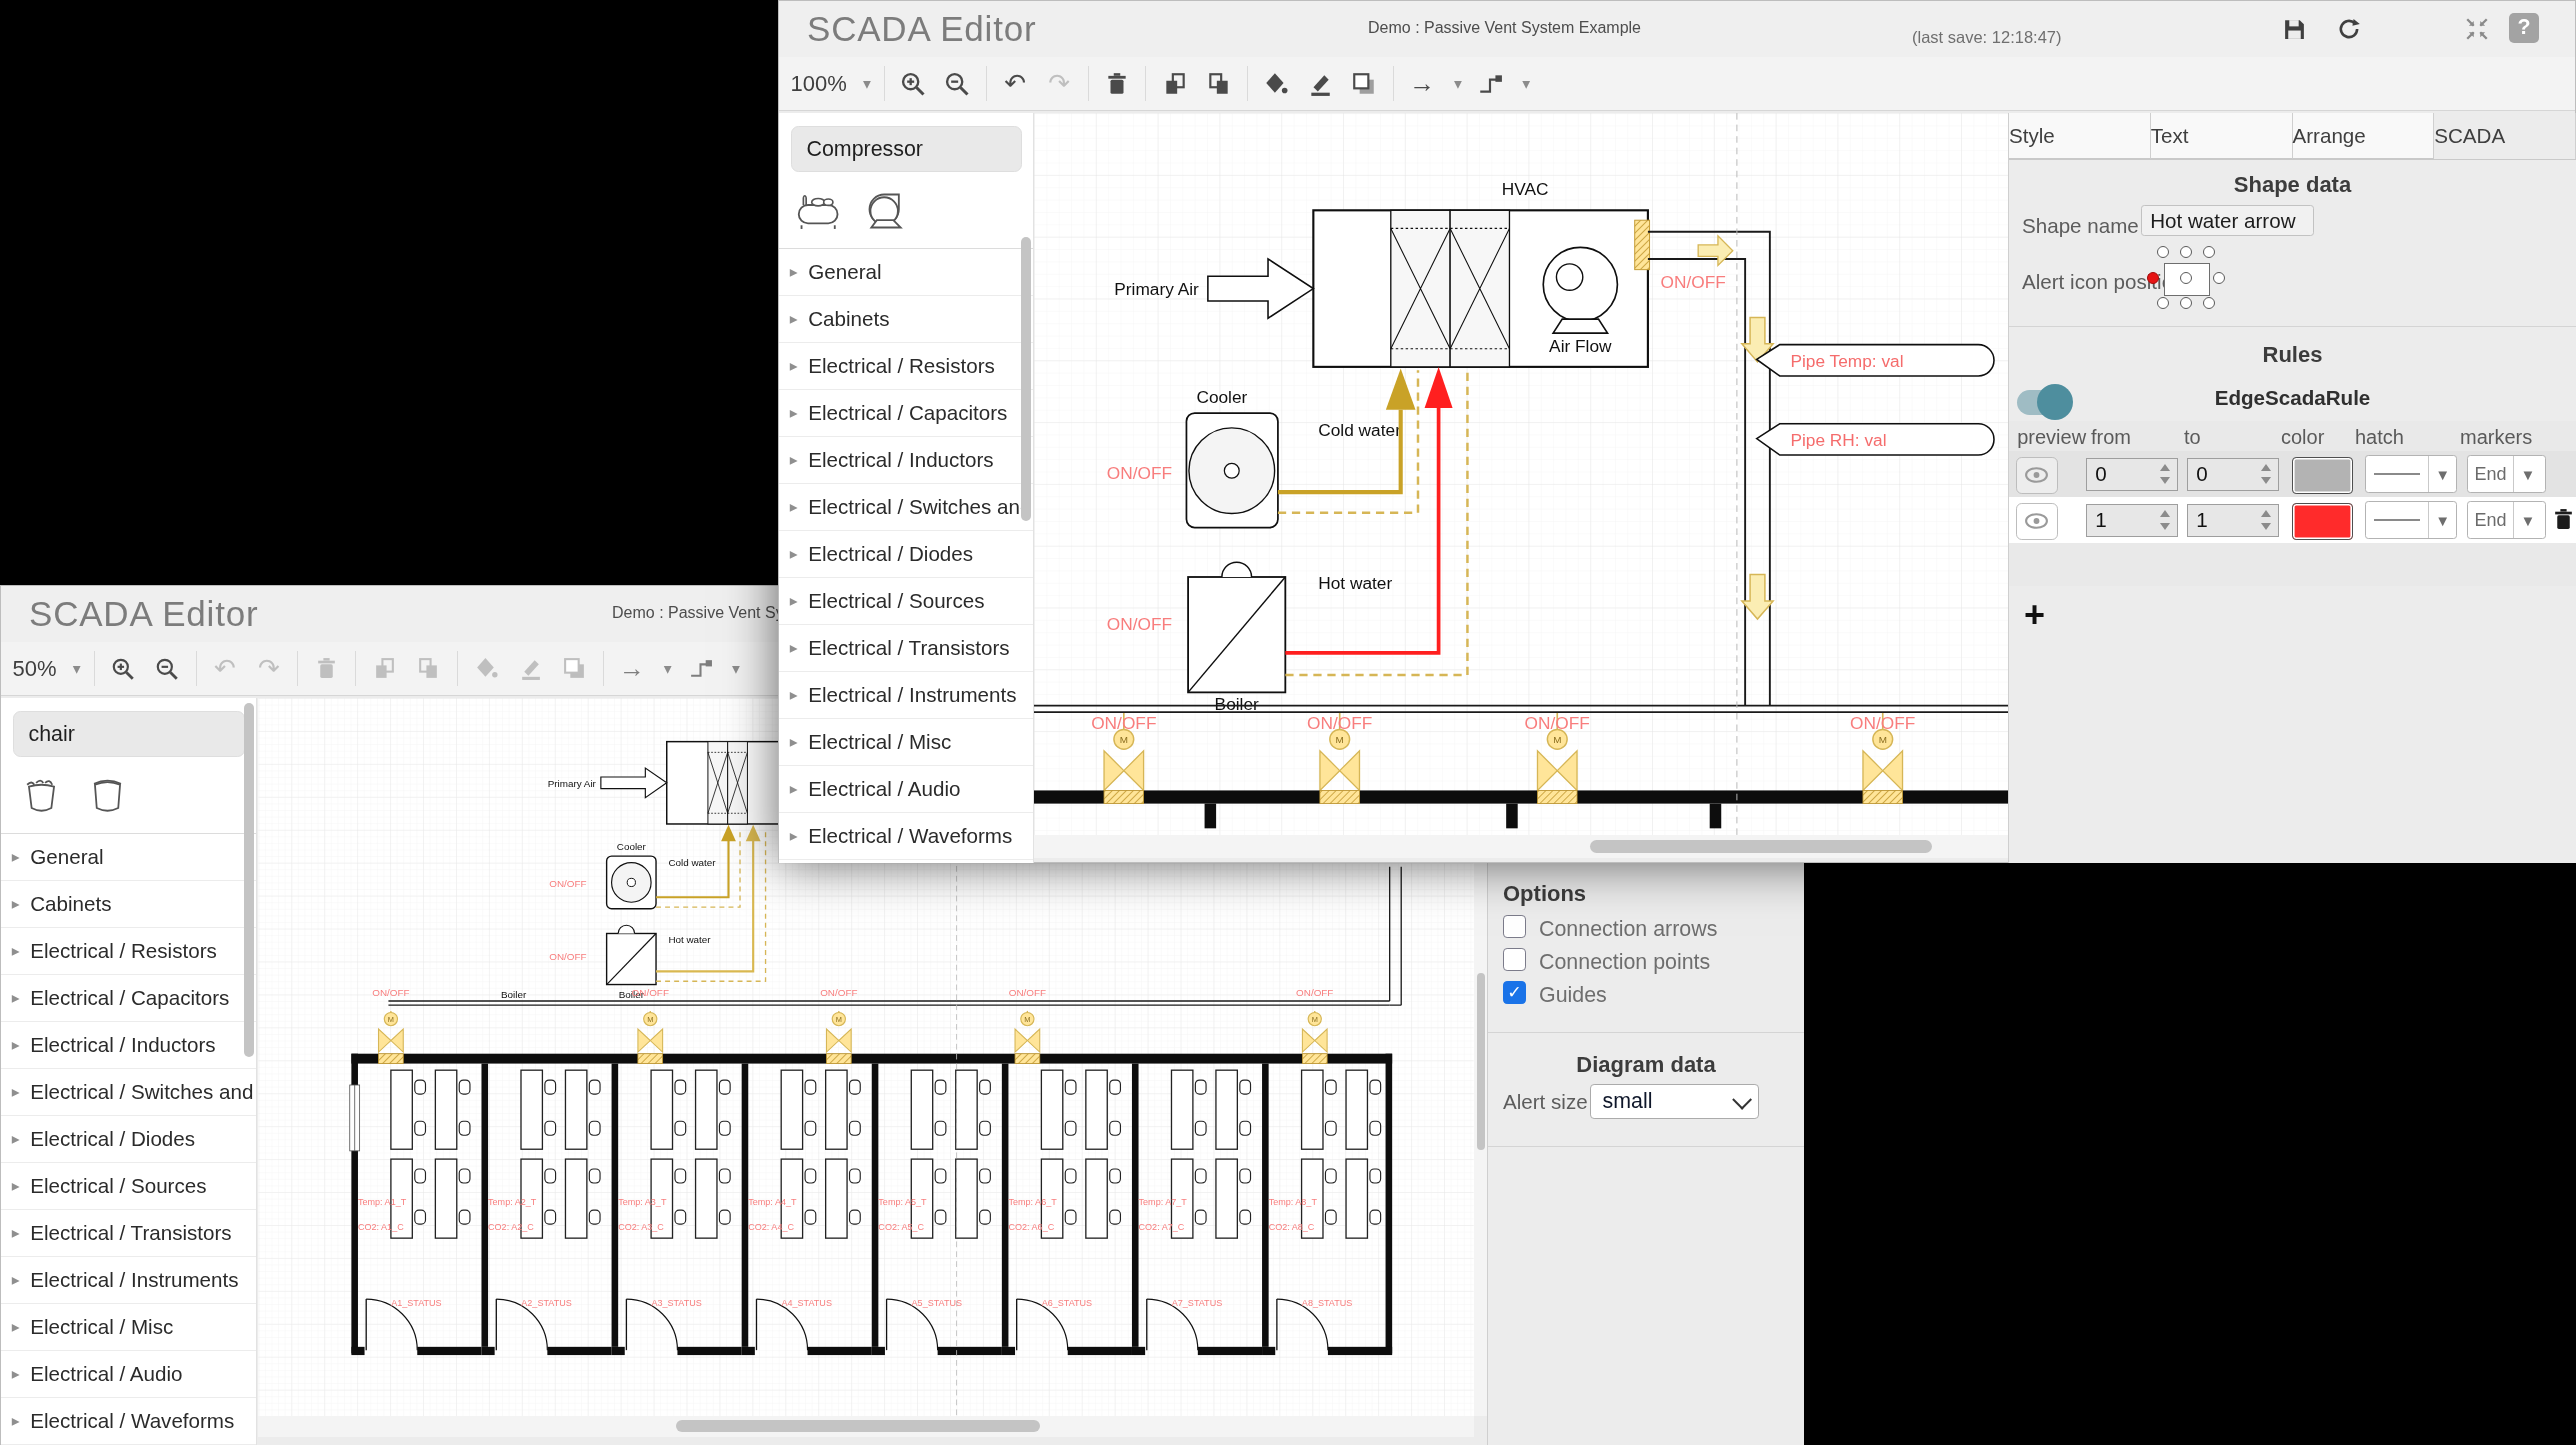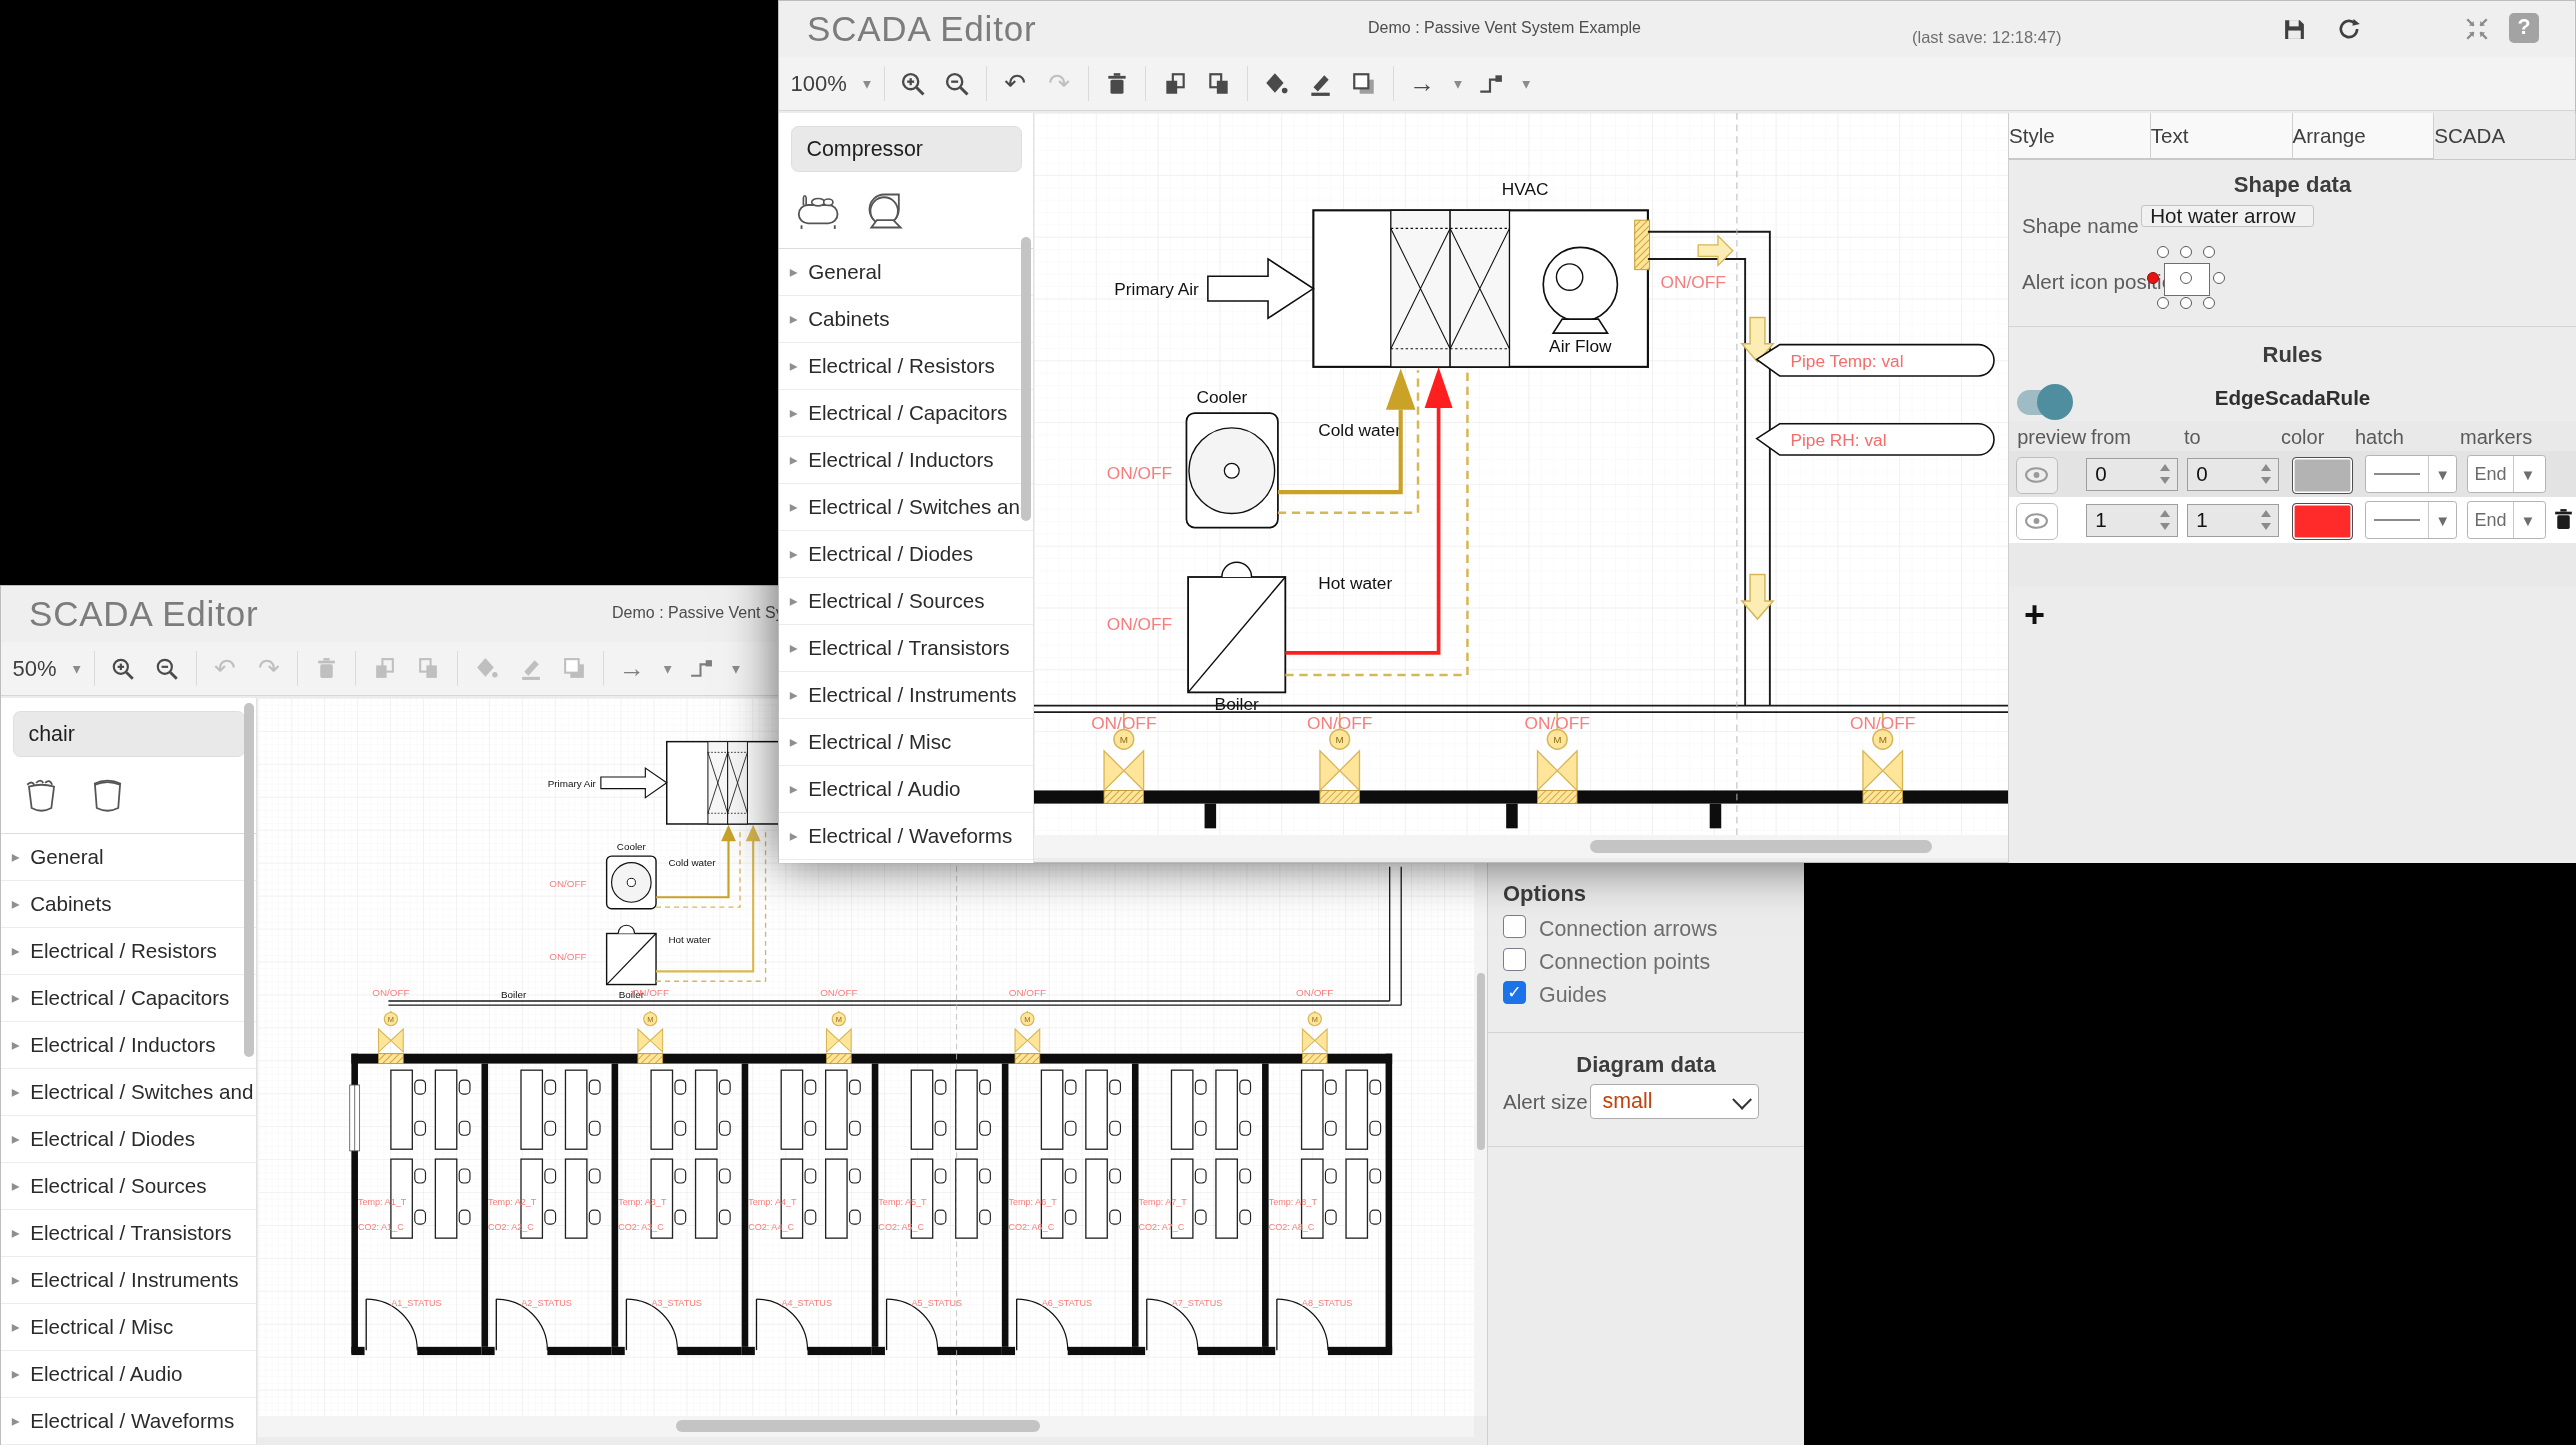--- a/index.html
+++ b/index.html
@@ -40,21 +40,21 @@
   .canvas{position:absolute;background:#ffffff;overflow:hidden;}
   
   .panel{position:absolute;background:#ececec;border-left:0.8px solid #cfcfcf;box-sizing:border-box;}
   .tabs{display:flex;height:46px;border-bottom:0.8px solid #c9c9c9;}
   .tab{flex:1;display:flex;align-items:center;font-size:20.6px;color:#3f3f3f;
        background:#f9f9f9;border-right:0.8px solid #cfcfcf;border-bottom:0.8px solid #c9c9c9;box-sizing:border-box;}
   .tab.active{background:#ececec;border-bottom:none;}
   .ptitle{font-size:22px;font-weight:bold;color:#3c3c3c;text-align:center;}
   .plabel{font-size:20.6px;color:#5c5c5c;}
   .pinput{background:#f1f1f1;border:0.8px solid #c2c2c2;border-radius:3.3px;font-size:20.6px;color:#1d1d1d;
-          padding:0 8.2px;height:22px;box-sizing:border-box;font-family:"Liberation Sans",sans-serif;}
+          padding:0 8.2px;height:31px;box-sizing:border-box;font-family:"Liberation Sans",sans-serif;}
   .pdiv{position:absolute;left:0;right:0;height:0.8px;background:#d4d4d4;}
   
   .apw{position:absolute;width:79px;height:64px;}
   .apdot{position:absolute;width:12.4px;height:12.4px;border:1.6px solid #5a5a5a;border-radius:50%;background:#fff;box-sizing:border-box;}
   .apdot.sel{background:#e61414;border-color:#a30b0b;}
   .aprect{position:absolute;left:16.5px;top:16.5px;width:44px;height:31px;border:1.6px solid #6e6e6e;background:#fff;}
   
   .tog{position:absolute;width:51px;height:25px;border-radius:13px;background:#9fbcc4;}
   .knob{position:absolute;right:-5px;top:-5.8px;width:36px;height:36px;border-radius:50%;background:#4e8e9e;}
   
@@ -74,21 +74,21 @@
   .ddl .dv{width:0.8px;height:100%;background:#c9c9c9;}
   .ddl .cbox{width:28px;display:flex;align-items:center;justify-content:center;font-size:15px;color:#6e6e6e;}
   .ddl .mtext{font-size:18px;color:#6b6b6b;padding:0 6.6px;}
   .plus{position:absolute;font-size:36px;font-weight:bold;color:#111;line-height:25px;}
   
   .optlbl{font-size:21.4px;color:#6e6e6e;}
   .cb{position:absolute;width:23px;height:23px;border:1.6px solid #7b7b8a;border-radius:4.1px;background:#fff;box-sizing:border-box;
       display:flex;align-items:center;justify-content:center;font-size:17.3px;color:#fff;}
   .cb.on{background:#1a73e8;border-color:#1a73e8;}
   .selbox{position:absolute;width:169px;height:35px;background:#fff;border:0.8px solid #ababab;border-radius:4.1px;
-          display:flex;align-items:center;padding:0 11.5px;box-sizing:border-box;font-size:21.4px;color:#c2410c;}
+          display:flex;align-items:center;padding:0 11.5px;box-sizing:border-box;font-size:21.4px;color:#0f172a;}
   .selchev{margin-left:auto;width:11.5px;height:11.5px;border-right:2.5px solid #333;border-bottom:2.5px solid #333;transform:rotate(45deg) translateY(-3.3px);}
   svg text{font-family:"Liberation Sans",sans-serif;}
   .shadowwin{box-shadow:0 0 49px rgba(0,0,0,.6);}
 </style>
 </head>
 <body>
 
 <div class="win" style="left:0;top:585px;width:1804px;height:861px;">
   <div class="tbar">
     <div class="appname">SCADA Editor</div>

